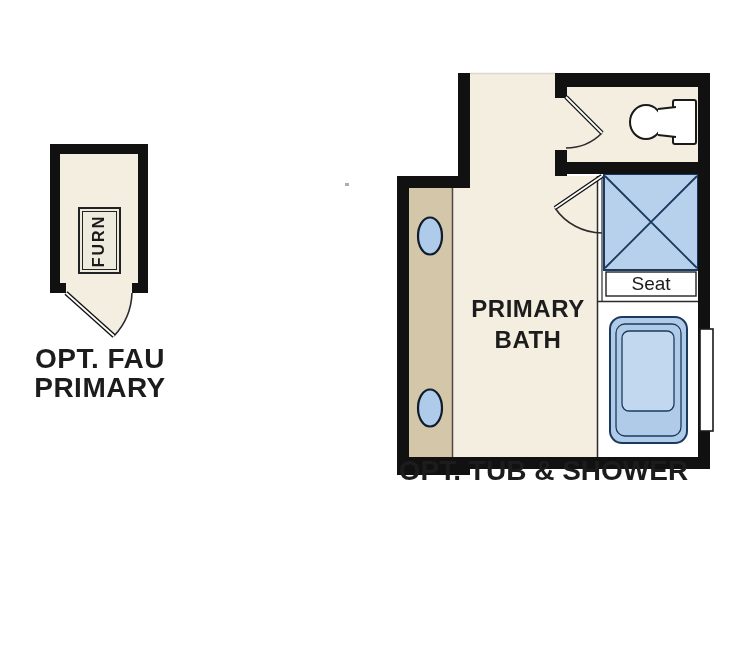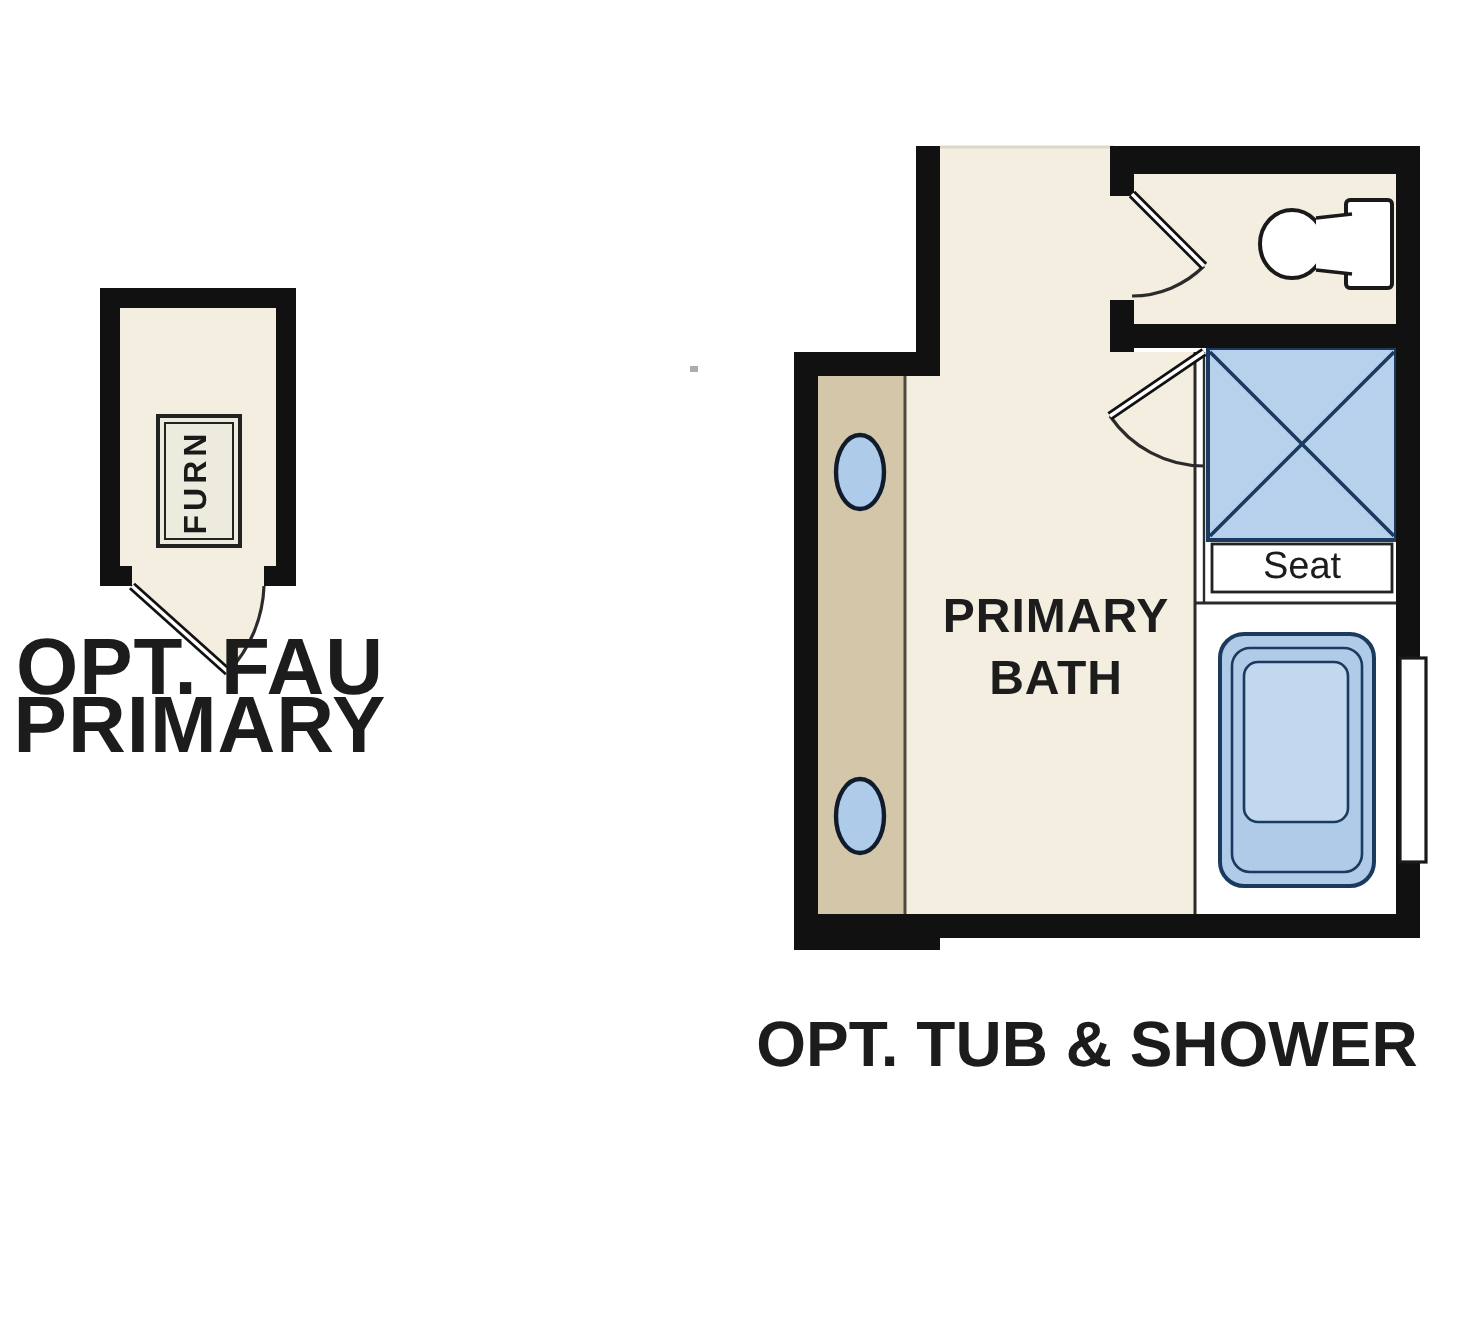--- a/index.html
+++ b/index.html
@@ -15,24 +15,24 @@
     --thin-line:#2b2b2b;
     --text:#1c1c1c;
   }
   html,body{margin:0;padding:0;background:#ffffff;}
   .plan{
     position:relative;width:732px;height:660px;background:#ffffff;overflow:hidden;
     font-family:"Liberation Sans", sans-serif;color:var(--text);
   }
   .plan svg{position:absolute;left:0;top:0;}
   .label{position:absolute;text-align:center;color:var(--text);border-radius:10px;}
-  .closet-label{left:5px;top:320px;width:190px;font-size:40px;font-weight:bold;line-height:29px;letter-spacing:.5px;}
+  .closet-label{left:5px;top:344px;width:190px;font-size:28px;font-weight:bold;line-height:29px;letter-spacing:.5px;}
   .bath-label{left:432px;top:293px;width:192px;font-size:24px;font-weight:bold;line-height:31px;letter-spacing:.5px;}
   .seat-label{left:606px;top:272px;width:90px;height:24px;font-size:19px;font-weight:400;line-height:24px;}
-  .caption-label{left:355px;top:504px;width:377px;font-size:32px;font-weight:bold;letter-spacing:0px;white-space:nowrap;}
+  .caption-label{left:355px;top:455px;width:377px;font-size:28px;font-weight:bold;letter-spacing:0px;white-space:nowrap;}
   .furn-box{
     position:absolute;left:78px;top:207px;width:43px;height:67px;box-sizing:border-box;
     background:#edeade;border:2.5px solid #222;
   }
   .furn-box-inner{
     position:absolute;left:2px;top:2px;right:2px;bottom:2px;
     border:1.3px solid #222;display:flex;align-items:center;justify-content:center;
   }
   .furn-text{
     transform:rotate(-90deg);font-size:16px;font-weight:600;letter-spacing:2px;

